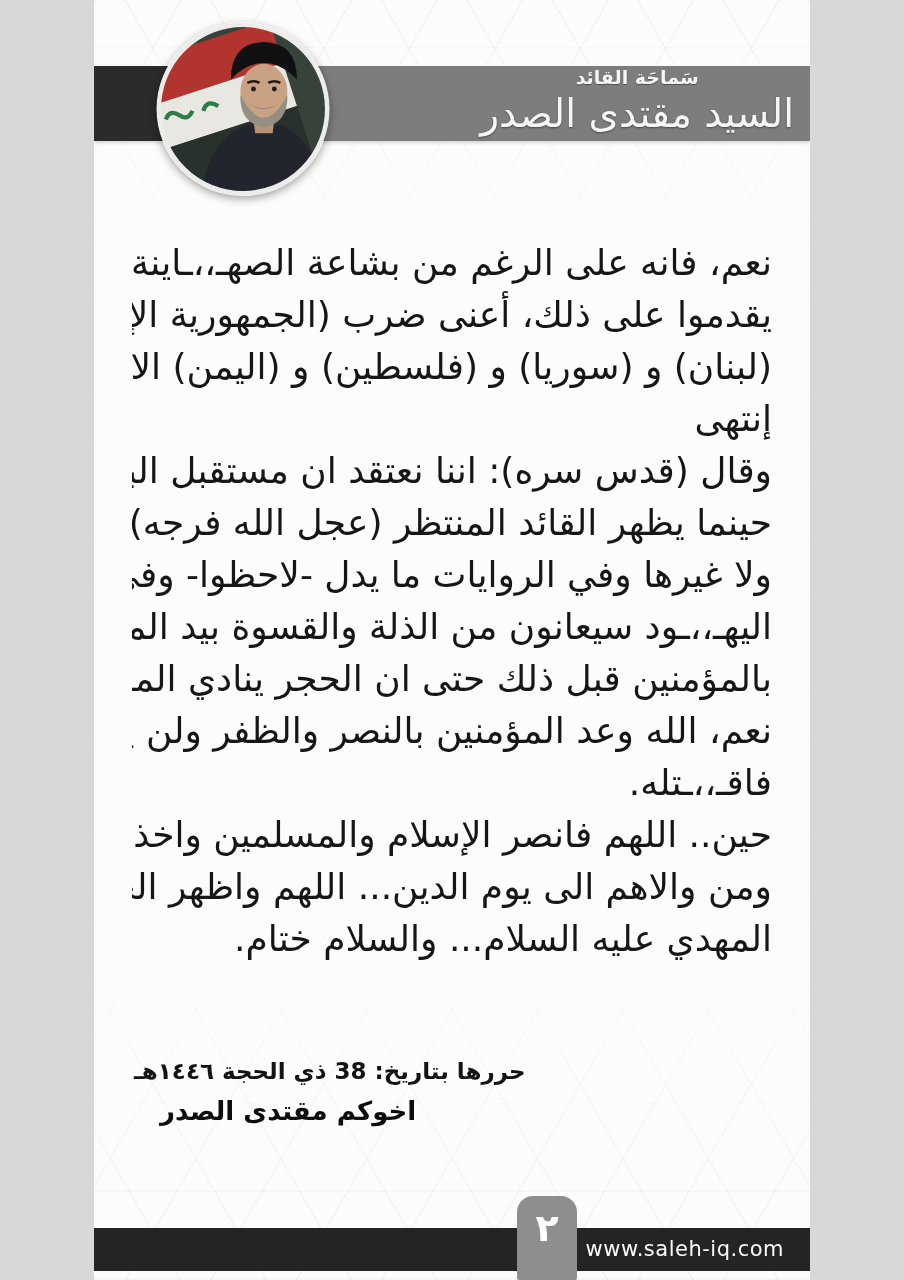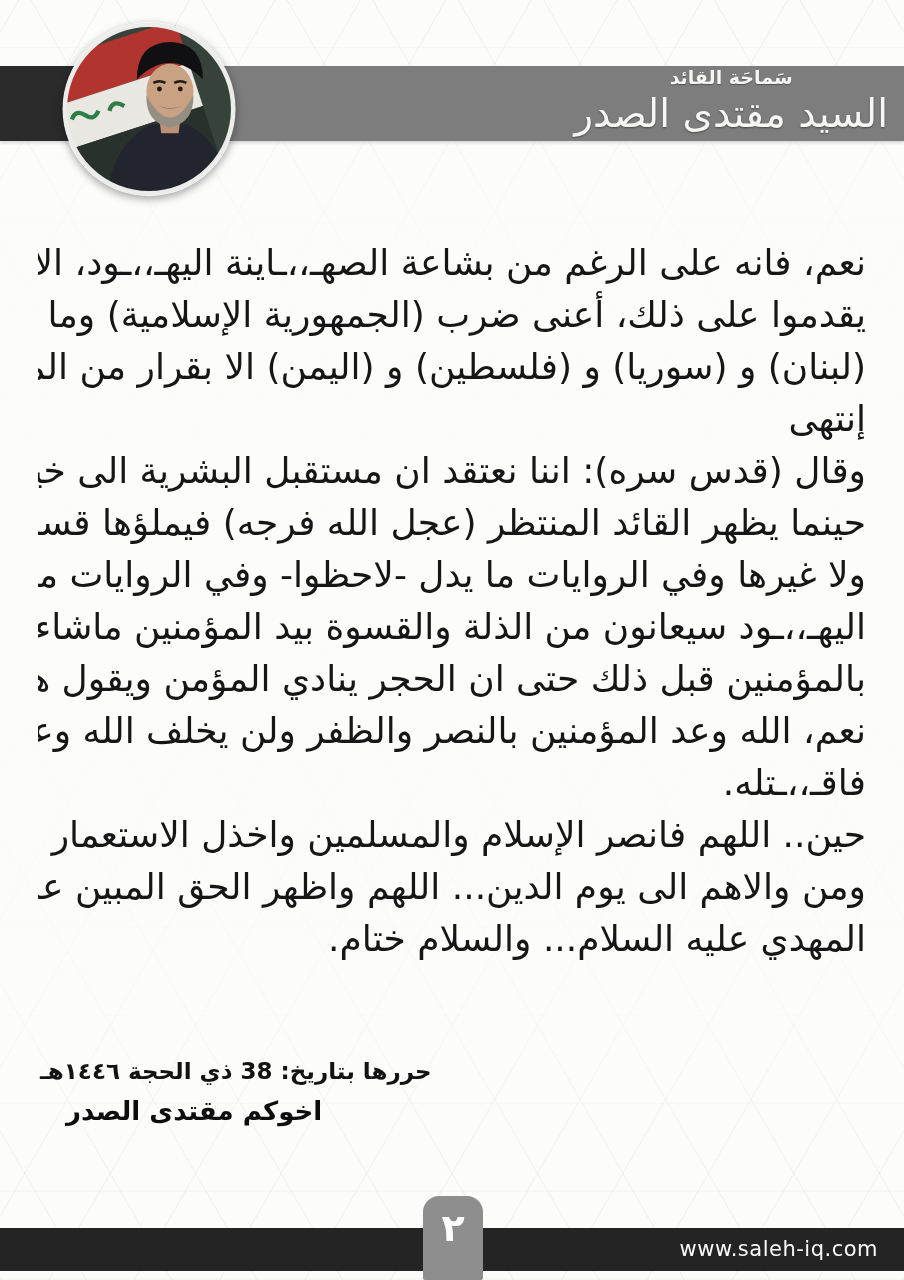--- a/index.html
+++ b/index.html
@@ -1,21 +1,21 @@
 <!DOCTYPE html>
 <html lang="ar"><head>
 <meta charset="utf-8">
 <style>
   * { margin: 0; padding: 0; box-sizing: border-box; }
   html, body { background: #d8d8d8; }
   body { font-family: "DejaVu Sans", sans-serif; }
 
   .page {
     position: relative;
-    width: 904px;
+    width: 716px;
     height: 1280px;
     margin: 0 auto;
     overflow: hidden;
     background-color: #fcfcfa;
     background-image:
       linear-gradient(180deg,
         rgba(252,252,250,0.10) 0%,
         rgba(252,252,250,0.92) 22%,
         rgba(252,252,250,0.96) 55%,
         rgba(252,252,250,0.65) 80%,

